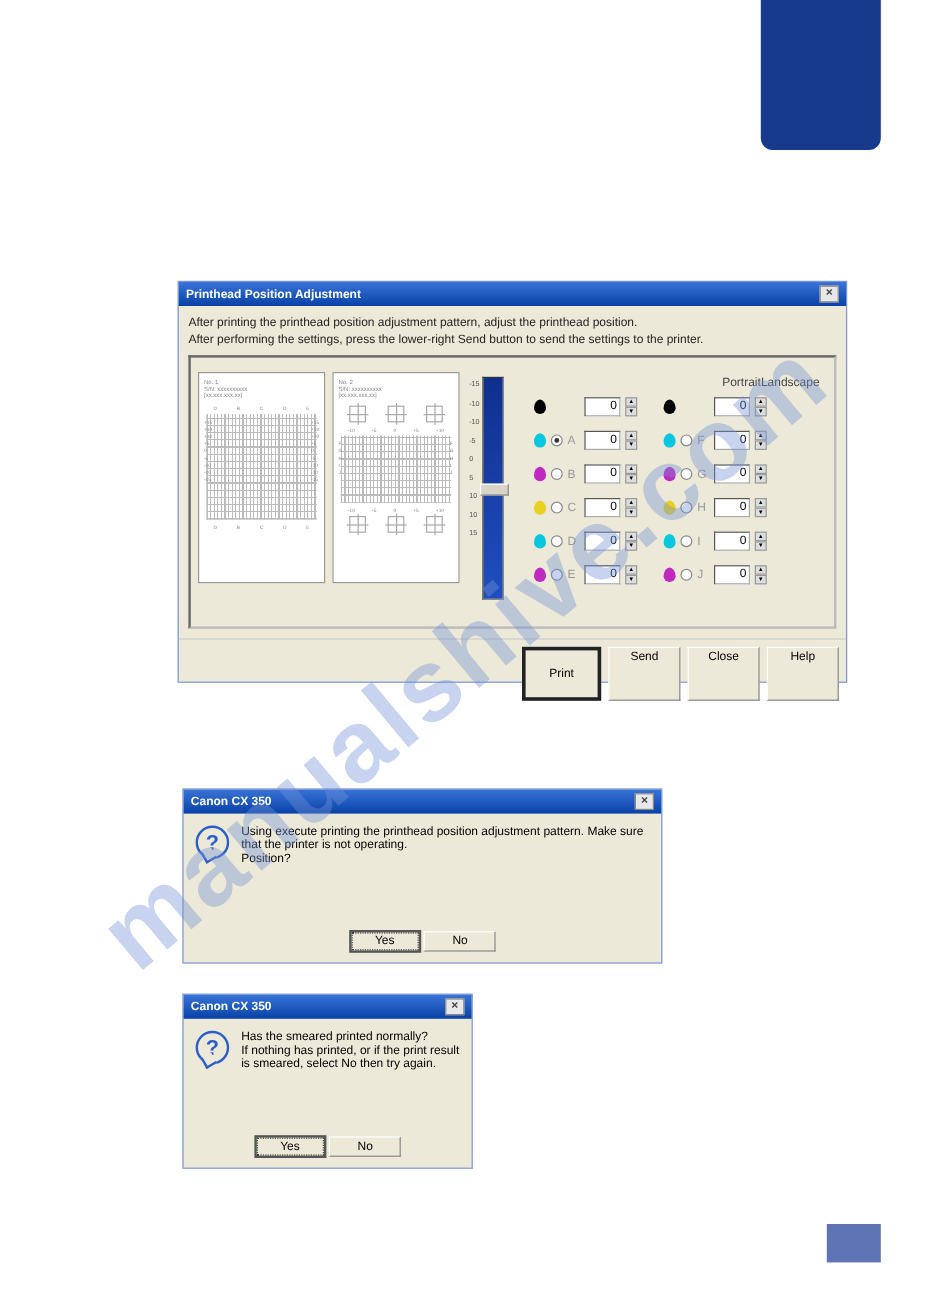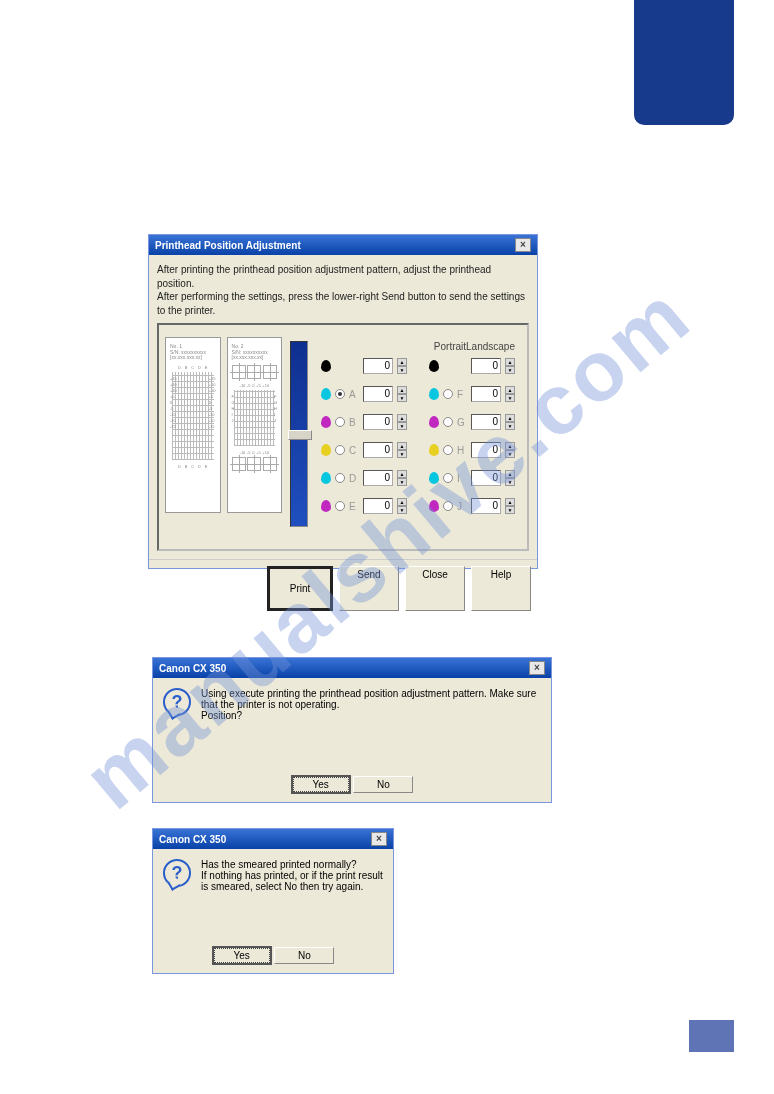--- a/index.html
+++ b/index.html
@@ -13,21 +13,21 @@
 .dialog { position: absolute; background: #ece9d8; border: 1px solid #7a96df; font-size: 10px; color: #000; }
 .titlebar { background: linear-gradient(#3973d6,#0842a8); color: #fff; font-weight: bold; padding: 3px 6px; display: flex; justify-content: space-between; align-items: center; height: 20px; }
 .titlebar .close { width: 16px; height: 14px; background: #e8e8e8; color: #444; text-align: center; line-height: 12px; border: 1px solid #888; font-size: 10px; font-weight: bold; }
 .dialog-body { padding: 8px; }
 .btn { background: #ece9d8; border: 1px solid #888; border-top-color: #fff; border-left-color: #fff; padding: 2px 0; text-align: center; font-size: 10px; display: inline-block; min-width: 60px; }
 .btn-default { outline: 1px dotted #444; outline-offset: -3px; border: 2px solid #555; }
 .btn-highlight { border: 3px solid #222; padding: 14px 0; min-width: 66px; }
 .instruct { line-height: 1.35; color: #222; margin-bottom: 6px; }
 
 
-.d1 { left: 148px; top: 234px; width: 390px; height: 335px; }
+.d1 { left: 148px; top: 234px; width: 558px; height: 335px; }
 .sunken { border: 2px inset #bbb; background: #ece9d8; }
 .preview-row { display: flex; gap: 6px; margin-top: 6px; }
 .preview { width: 106px; height: 176px; background: #fff; border: 1px solid #999; padding: 6px 4px; font-size: 5px; color: #888; position: relative; }
 .preview .hdr { font-size: 5px; line-height: 1.1; margin-bottom: 4px; }
 .preview .square-row { display: flex; justify-content: space-around; margin: 4px 0; }
 .preview .sq { width: 14px; height: 14px; border: 1px solid #aaa; position: relative; }
 .preview .sq::before, .preview .sq::after { content: ""; position: absolute; background: #aaa; }
 .preview .sq::before { left: 50%; top: -3px; bottom: -3px; width: 1px; }
 .preview .sq::after { top: 50%; left: -3px; right: -3px; height: 1px; }
 .preview .stripes { background: repeating-linear-gradient(90deg,#bbb 0 1px, transparent 1px 3px), repeating-linear-gradient(0deg,#bbb 0 1px, transparent 1px 6px); height: 88px; margin: 4px 2px; position: relative; }

